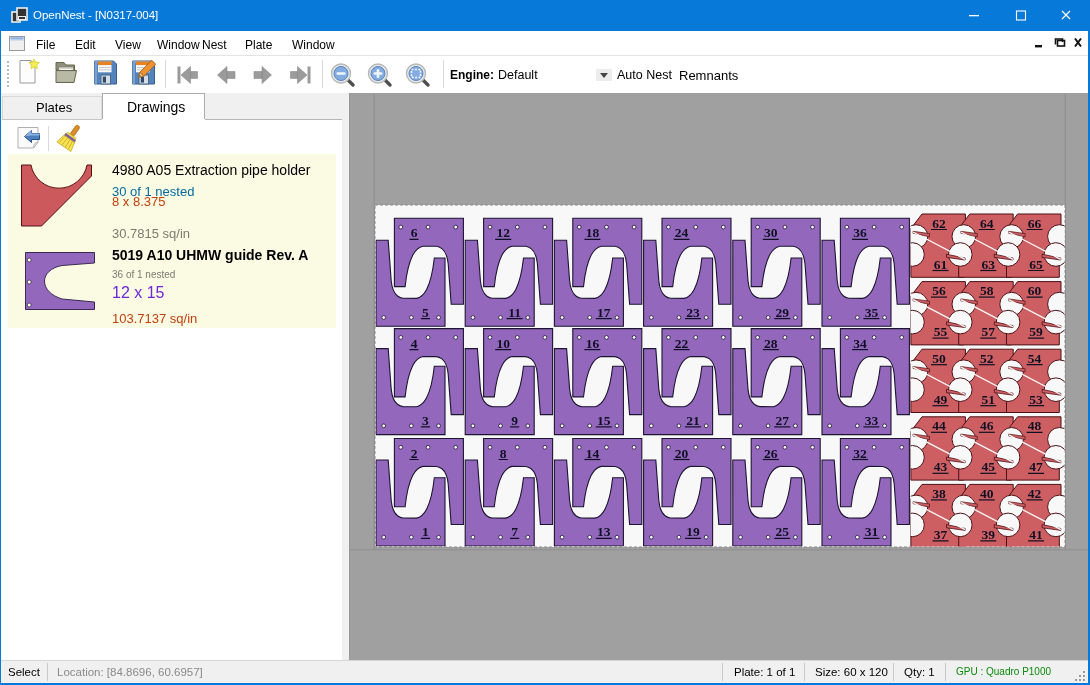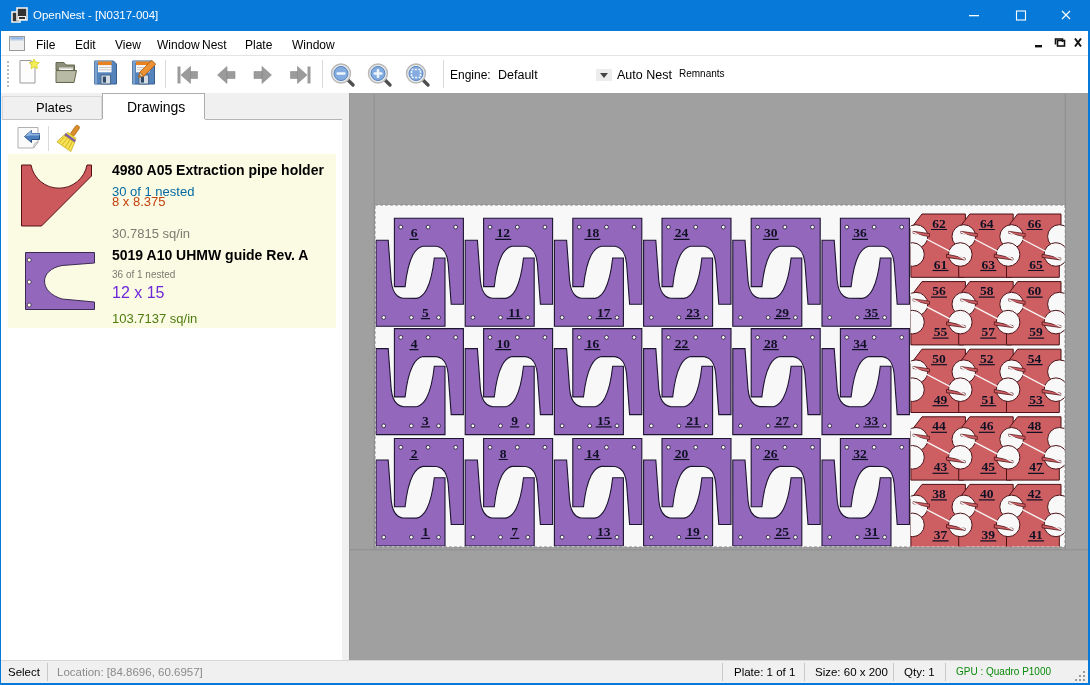--- a/index.html
+++ b/index.html
@@ -114,26 +114,26 @@
 <rect x="6.5" y="10.2" width="9" height="2.6" rx="1" fill="#eef5fc"></rect>
     <rect x="9.7" y="7" width="2.6" height="9" rx="1" fill="#eef5fc"></rect>
   </svg>
 <svg width="26" height="26" style="position:absolute;left:405px;top:62px">
 <line x1="17" y1="17" x2="23" y2="23" stroke="#4f4f4f" stroke-width="3.4" stroke-linecap="round"></line>
 <circle cx="11" cy="11.5" r="9.5" fill="#e8e8e8" stroke="#b9b9b9" stroke-width="1.4"></circle>
 <circle cx="11" cy="11.5" r="7" fill="#85ace0" stroke="#5585c0" stroke-width="1"></circle>
 <rect x="6.5" y="7.5" width="9" height="8" fill="none" stroke="#eef5fc" stroke-width="1.6" stroke-dasharray="2,1.4"></rect>
   </svg>
 <div class="abs" style="left:443px;top:60px;width:1px;height:28px;background:#d9d9d9"></div>
-<div class="abs" style="left:450px;top:68px;font-size:12px;font-weight:normal">Engine:</div>
+<div class="abs" style="left:450px;top:68px;font-size:12px;font-weight:bold">Engine:</div>
 <div class="abs" style="left:498px;top:68px;font-size:12.5px">Default</div>
 <div class="abs" style="left:596px;top:69px;width:16px;height:12px;background:#ececec"></div>
 <div class="abs" style="left:600px;top:73px;width:0;height:0;border-left:4px solid transparent;border-right:4px solid transparent;border-top:5px solid #444"></div>
 <div class="abs" style="left:617px;top:68px;font-size:12.5px">Auto Nest</div>
-<div class="abs" style="left:679px;top:68px;font-size:10px">Remnants</div>
+<div class="abs" style="left:679px;top:68px;font-size:13px">Remnants</div>
 
 <svg width="751" height="567" style="position:absolute;left:339px;top:93px">
 <defs>
       <path id="pp" d="M0,0 H69 V86 H56.8 L53.8,45.5 C53,37.5 50.8,32.8 47.5,30.3 C45.3,28.6 43.5,28.1 42,28 L28.5,27.9 C24.5,28.7 21,31.9 18.4,36.8 C14.8,43.8 12.2,54.5 10.7,68.3 H0 Z" fill="#9368bc" stroke="#1d1430" stroke-width="1.1"></path>
       <g id="ph">
         <circle cx="6.4" cy="8.8" r="1.9" fill="#f8f8f8" stroke="#1d1430" stroke-width="0.8"></circle>
         <circle cx="33.7" cy="8.8" r="1.9" fill="#f8f8f8" stroke="#1d1430" stroke-width="0.8"></circle>
         <circle cx="61.3" cy="8.8" r="1.9" fill="#f8f8f8" stroke="#1d1430" stroke-width="0.8"></circle>
       </g>
     </defs>
@@ -568,37 +568,37 @@
 <div class="abs" style="left:8px;top:154px;width:328px;height:174px;background:#fbfae3"></div>
 <svg width="75" height="66" style="position:absolute;left:20px;top:163px">
 <path d="M1.5,2 H11 a28.5,28.5 0 0 0 56,0 H71.5 V13 L21.5,63 H1.5 Z" fill="#cc5a5c" stroke="#591014"></path>
 </svg>
 <svg width="73" height="61" style="position:absolute;left:24px;top:251px">
 <path d="M1.5,1.5 H70.5 V12 L38,14.5 C27,16.5 20.5,23 20.5,30 C20.5,38 27,44.5 38,48 L70.5,51 V58.5 H1.5 Z" fill="#9368bc" stroke="#3a2a52"></path>
 <circle cx="5.2" cy="9" r="2" fill="#fbfae3" stroke="#3a2a52" stroke-width="0.8"></circle>
 <circle cx="5.2" cy="31" r="2" fill="#fbfae3" stroke="#3a2a52" stroke-width="0.8"></circle>
 <circle cx="5.2" cy="54" r="2" fill="#fbfae3" stroke="#3a2a52" stroke-width="0.8"></circle>
 </svg>
-<div class="abs" style="left:112px;top:162px;font-size:14px;font-weight:bold;color:#000">4980 A05 Extraction pipe holder</div>
+<div class="abs" style="left:112px;top:162px;font-size:14px;font-weight:normal;color:#000">4980 A05 Extraction pipe holder</div>
 <div class="abs" style="left:112px;top:183.5px;font-size:13px;color:#0369a1">30 of 1 nested</div>
 <div class="abs" style="left:112px;top:194px;font-size:13px;color:#c2410c">8 x 8.375</div>
 <div class="abs" style="left:112px;top:225.5px;font-size:13px;color:#7b7b72">30.7815 sq/in</div>
 <div class="abs" style="left:112px;top:247px;font-size:14px;font-weight:bold;color:#000">5019 A10 UHMW guide Rev. A</div>
 <div class="abs" style="left:112px;top:268.5px;font-size:10px;color:#7b7b72">36 of 1 nested</div>
 <div class="abs" style="left:112px;top:284px;font-size:16px;color:#6d28d9">12 x 15</div>
-<div class="abs" style="left:112px;top:310.5px;font-size:13px;color:#4d7c0f">103.7137 sq/in</div>
+<div class="abs" style="left:112px;top:310.5px;font-size:13px;color:#c2410c">103.7137 sq/in</div>
 
 <div class="abs" style="left:1px;top:660px;width:1088px;height:23px;background:#f0f0f0;border-top:1px solid #d7d7d7"></div>
 <div class="abs" style="left:8px;top:665.5px;font-size:11.5px;color:#000">Select</div>
 <div class="abs" style="left:47px;top:663px;width:1px;height:18px;background:#c8c8c8"></div>
 <div class="abs" style="left:57px;top:665.5px;font-size:11.5px;color:#8a8a8a">Location: [84.8696, 60.6957]</div>
 <div class="abs" style="left:722px;top:663px;width:1px;height:18px;background:#c8c8c8"></div>
 <div class="abs" style="left:734px;top:665.5px;font-size:11.5px;color:#000">Plate: 1 of 1</div>
 <div class="abs" style="left:804px;top:663px;width:1px;height:18px;background:#c8c8c8"></div>
-<div class="abs" style="left:815px;top:665.5px;font-size:11.5px;color:#000">Size: 60 x 200</div>
+<div class="abs" style="left:815px;top:665.5px;font-size:11.5px;color:#000">Size: 60 x 120</div>
 <div class="abs" style="left:893px;top:663px;width:1px;height:18px;background:#c8c8c8"></div>
 <div class="abs" style="left:904px;top:665.5px;font-size:11.5px;color:#000">Qty: 1</div>
 <div class="abs" style="left:945px;top:663px;width:1px;height:18px;background:#c8c8c8"></div>
 <div class="abs" style="left:956px;top:665.5px;font-size:10px;color:#0a8a0a">GPU : Quadro P1000</div>
 <svg width="16" height="15" style="position:absolute;left:1072px;top:668px">
 <g fill="#9a9a9a">
 <rect x="11" y="11" width="2" height="2"></rect>
       <rect x="11" y="7" width="2" height="2"></rect>
       <rect x="11" y="3" width="2" height="2"></rect>
 <rect x="7" y="11" width="2" height="2"></rect>

